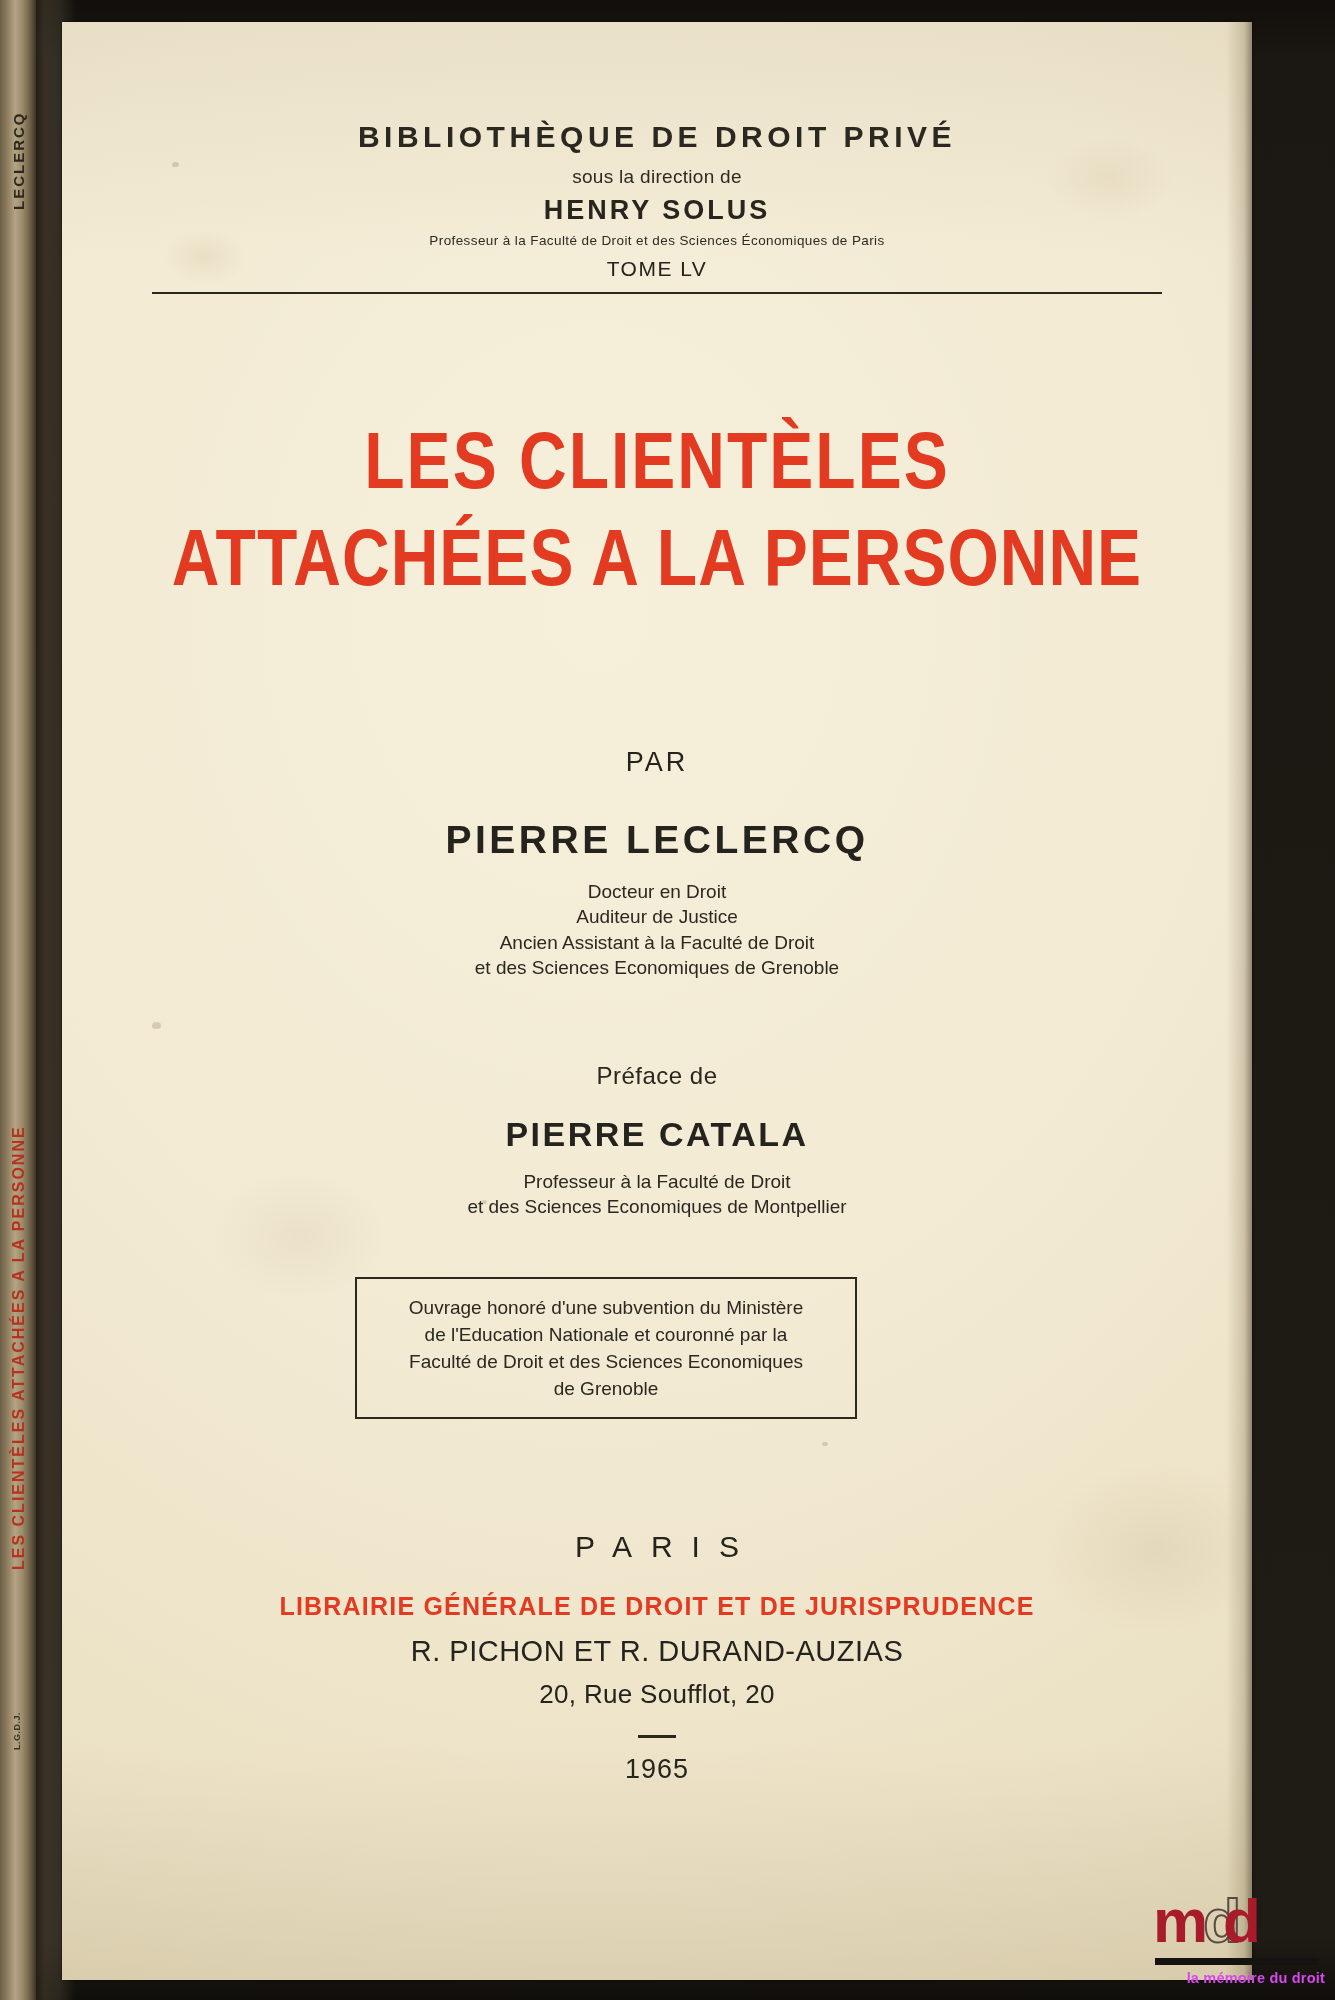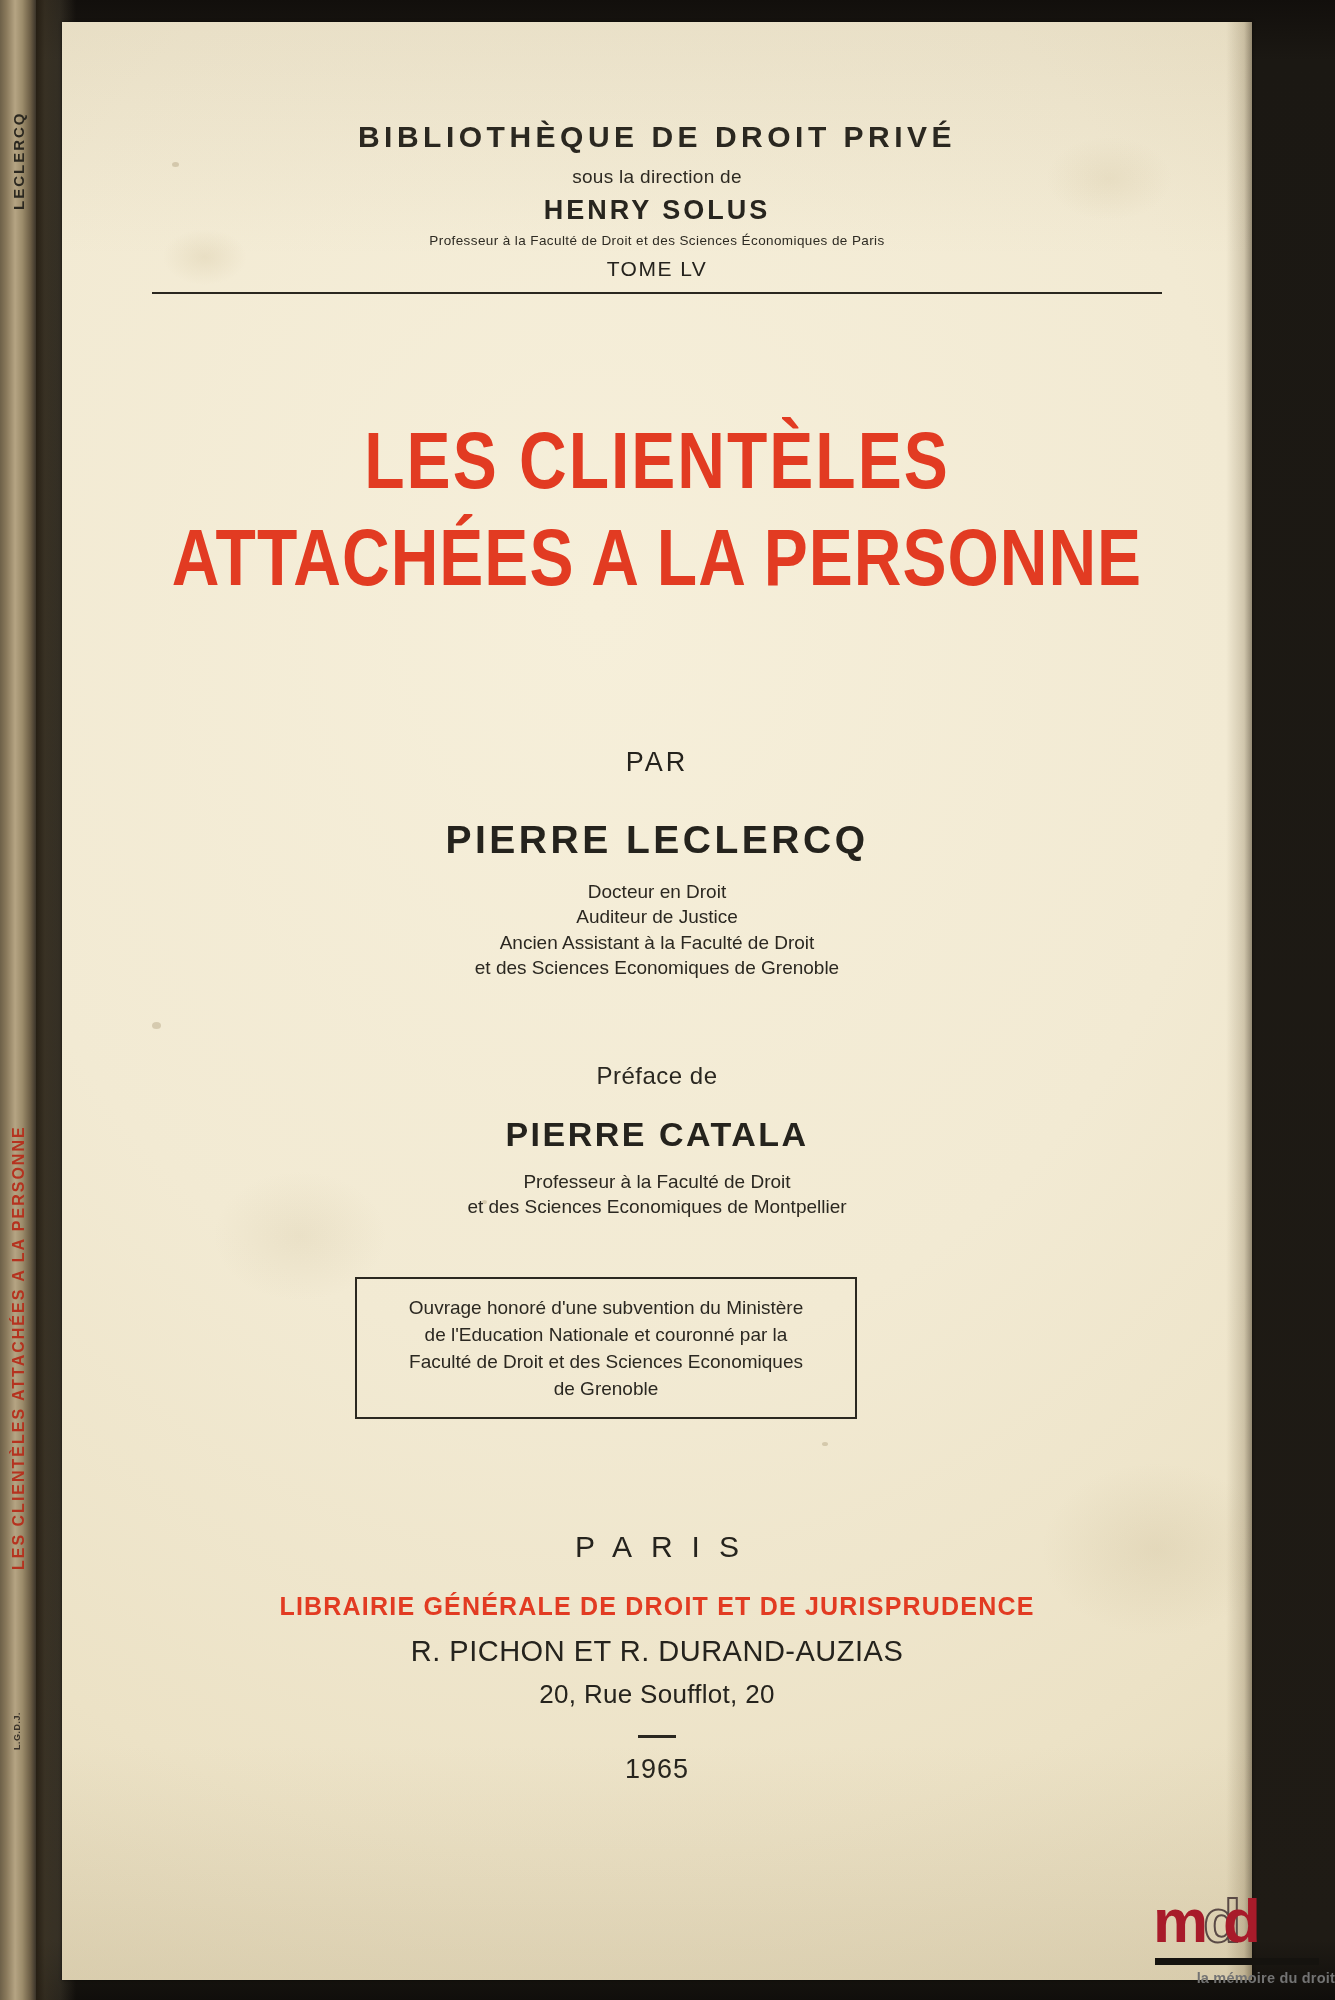--- a/index.html
+++ b/index.html
@@ -415,27 +415,27 @@
   .mdd-bar {
     position: absolute;
     left: 24px;
     top: 74px;
     width: 164px;
     height: 7px;
     background: #15130f;
   }
   .mdd-tag {
     position: absolute;
-    left: 36px;
+    left: 26px;
     top: 86px;
     width: 168px;
     text-align: right;
     font-size: 14.5px;
     font-weight: bold;
-    color: #737373;
+    color: #d946ef;
     letter-spacing: 0.2px;
   }
 </style>
 </head>
 <body>
 
 <div class="scan">
   <div class="board"></div>
 
   <div class="spine">

